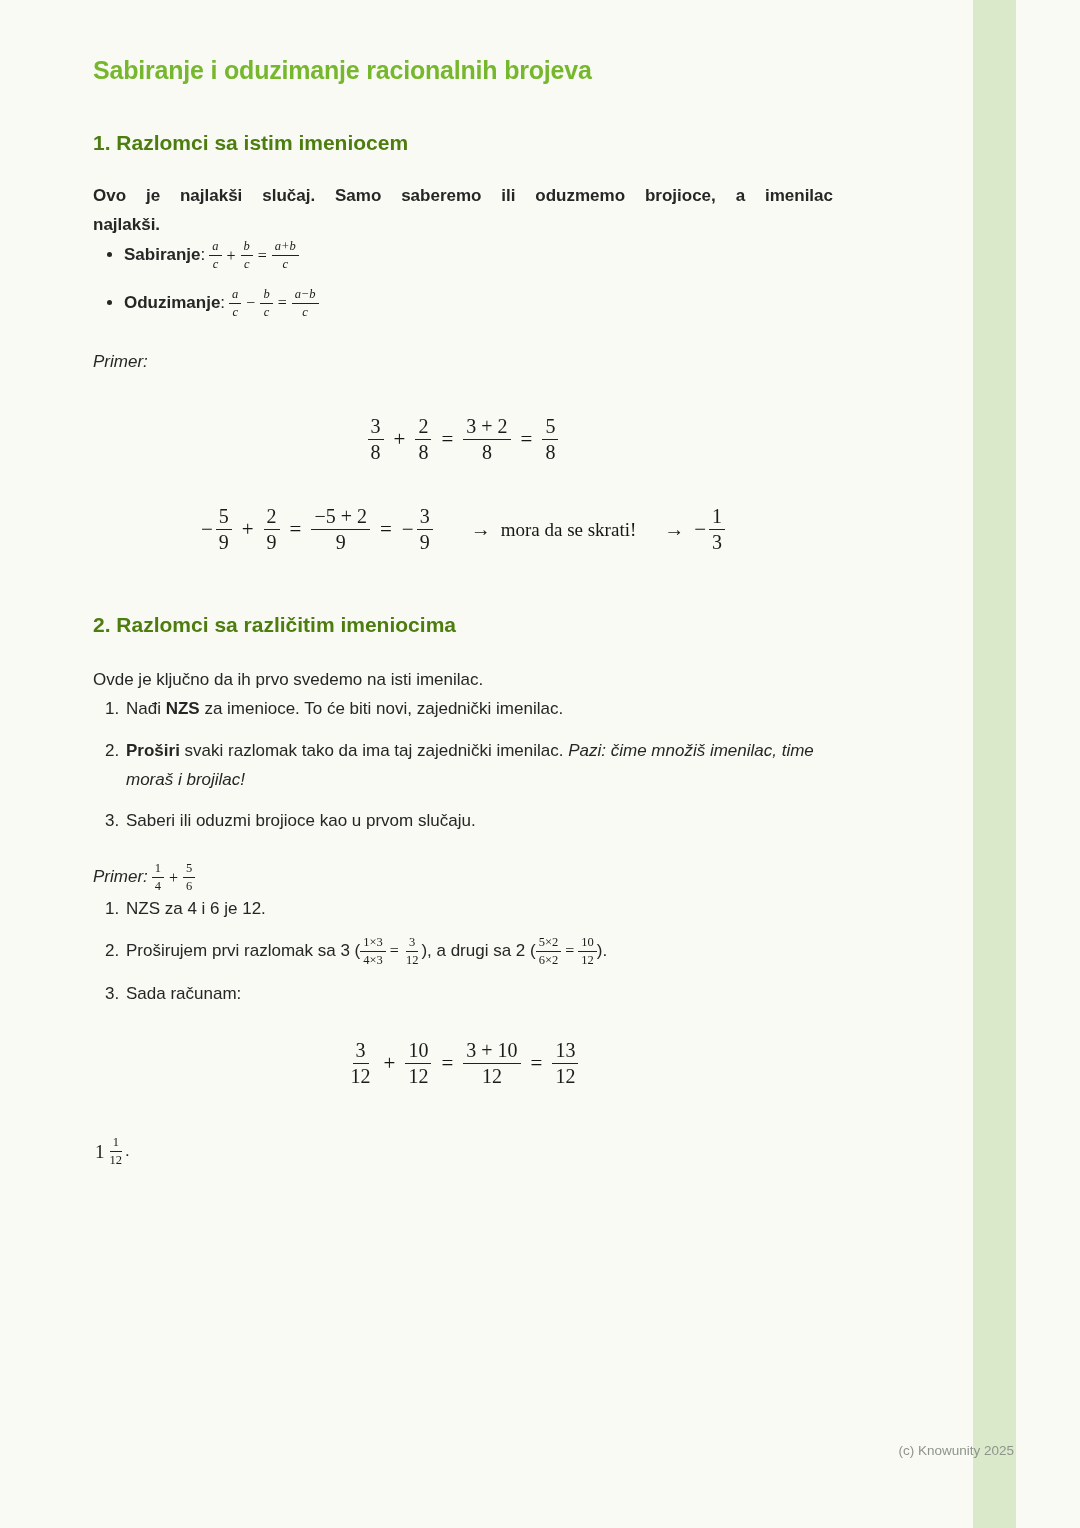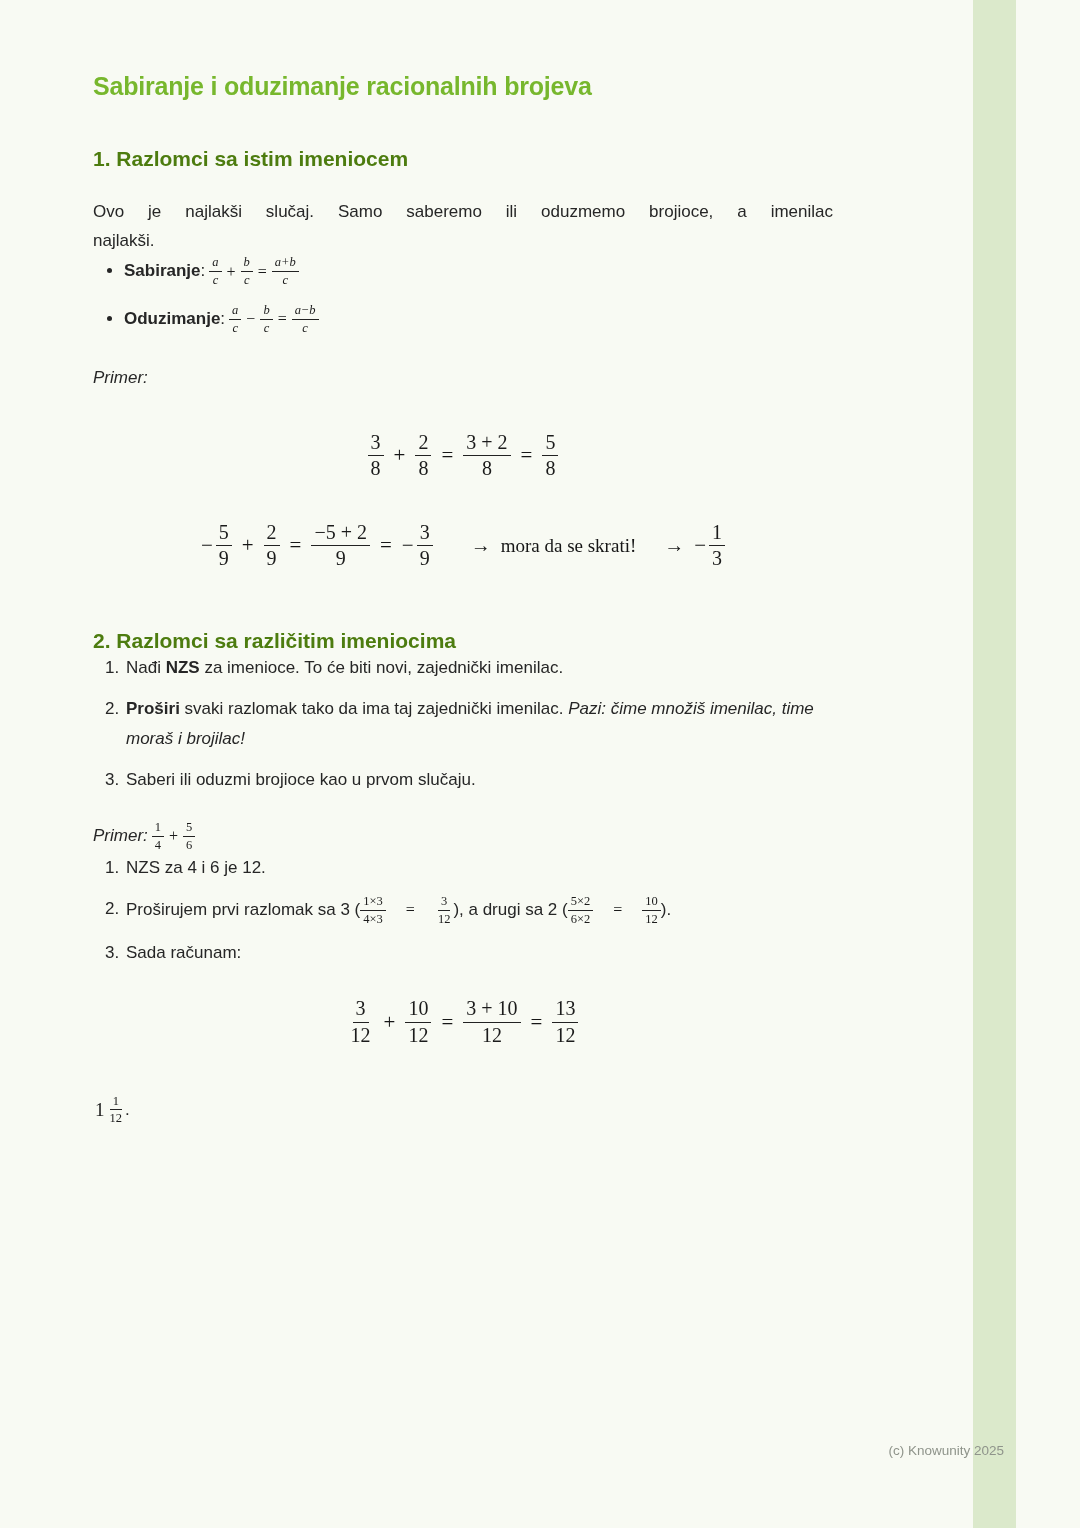--- a/index.html
+++ b/index.html
@@ -7,30 +7,30 @@
     width:1080px;height:1528px;position:relative;overflow:hidden;
     background:#f8faf3;
     font-family:"Liberation Sans","DejaVu Sans",sans-serif;
     color:#262626;
   }
   .stripe{
     position:absolute;top:0;bottom:0;right:64px;width:43px;
     background:#dbe9cb;
   }
   .content{
-    position:absolute;left:93px;top:72px;width:740px;
+    position:absolute;left:93px;top:56px;width:740px;
   }
   .title{
     font-size:25px;font-weight:700;color:#77b72d;margin:0;letter-spacing:-0.2px;
   }
   .h-sec{
     font-size:21px;font-weight:700;color:#4d7c0f;margin:0;
   }
   .body-p{font-size:17px;line-height:1.72;margin:0;}
-  .just{text-align:justify;}
+  .just{text-align:justify;font-weight:bold;}
   .just .jline{display:block;text-align:justify;-moz-text-align-last:justify;text-align-last:justify;}
   .ital{font-style:italic;}
   .bold{font-weight:700;}
 
   ul.bullets{margin:0;padding-left:31px;}
   ul.bullets li{margin-bottom:15px;font-size:17px;line-height:1.5;}
   ol.steps{margin:0;padding-left:31px;}
   ol.steps li{margin-bottom:12px;font-size:17px;line-height:1.72;padding-left:2px;}
 
   
@@ -44,40 +44,40 @@
   .it{font-style:italic;}
 
   
   .imath{
     display:inline-flex;align-items:center;gap:5px;vertical-align:middle;
     font-family:"Liberation Serif","DejaVu Serif",serif;color:#1b1b1b;
     margin-left:4px;
   }
   .imath .frac{font-size:12.5px;}
   .imath .iop{font-size:16px;line-height:1;}
-  .imath.tight{margin-left:0;gap:20px;}
+  .imath.tight{margin-left:0;gap:4px;}
   .mixed{gap:2px;margin-left:2px;}
   .mixed .whole{font-size:19px;line-height:1;}
 
   
   .dmath{
     display:flex;align-items:center;justify-content:center;gap:10px;
     font-family:"Liberation Serif","DejaVu Serif",serif;
     font-size:21px;color:#161616;
   }
   .dmath .frac{font-size:20px;}
   .dmath .op{line-height:1;}
   .grp{display:inline-flex;align-items:center;gap:3px;}
   .dmath .note{font-size:19px;}
   .dmath .arrow{font-size:20px;}
   .gap-l{margin-left:28px;}
   .gap-m{margin-left:18px;}
 
   .watermark{
-    position:absolute;top:1443px;right:76px;z-index:2;
+    position:absolute;top:1443px;right:66px;z-index:2;
     font-size:13.5px;color:#8f948b;
   }
 
   .mt22{margin-top:22px}.mt24{margin-top:24px}.mt26{margin-top:26px}
   .mt28{margin-top:28px}.mt30{margin-top:30px}
   .mt38{margin-top:38px}.mt40{margin-top:40px}.mt44{margin-top:44px}
   .mt46{margin-top:46px}.mt48{margin-top:48px}.mt58{margin-top:58px}
 </style>
 </head>
 <body>
@@ -185,20 +185,21 @@
         <span class="op">−</span>
         <span class="frac">
           <span class="num">1</span>
           <span class="den">3</span>
         </span>
       </span>
   </div>
 
   <h2 class="h-sec mt58">2. Razlomci sa različitim imeniocima</h2>
 
+  <p class="body-p mt28">Ovde je ključno da ih prvo svedemo na isti imenilac.</p>
 
   <ol class="steps mt26">
     <li><span>Nađi </span><span class="bold">NZS</span><span> za imenioce. To će biti novi, zajednički imenilac.</span></li>
     <li><span class="bold">Proširi</span><span> svaki razlomak tako da ima taj zajednički imenilac. </span><span class="ital">Pazi: čime množiš imenilac, time moraš i brojilac!</span></li>
     <li><span>Saberi ili oduzmi brojioce kao u prvom slučaju.</span></li>
   </ol>
 
   <p class="body-p mt26"><span class="ital">Primer:</span><span class="imath">
         <span class="frac">
           <span class="num">1</span>

